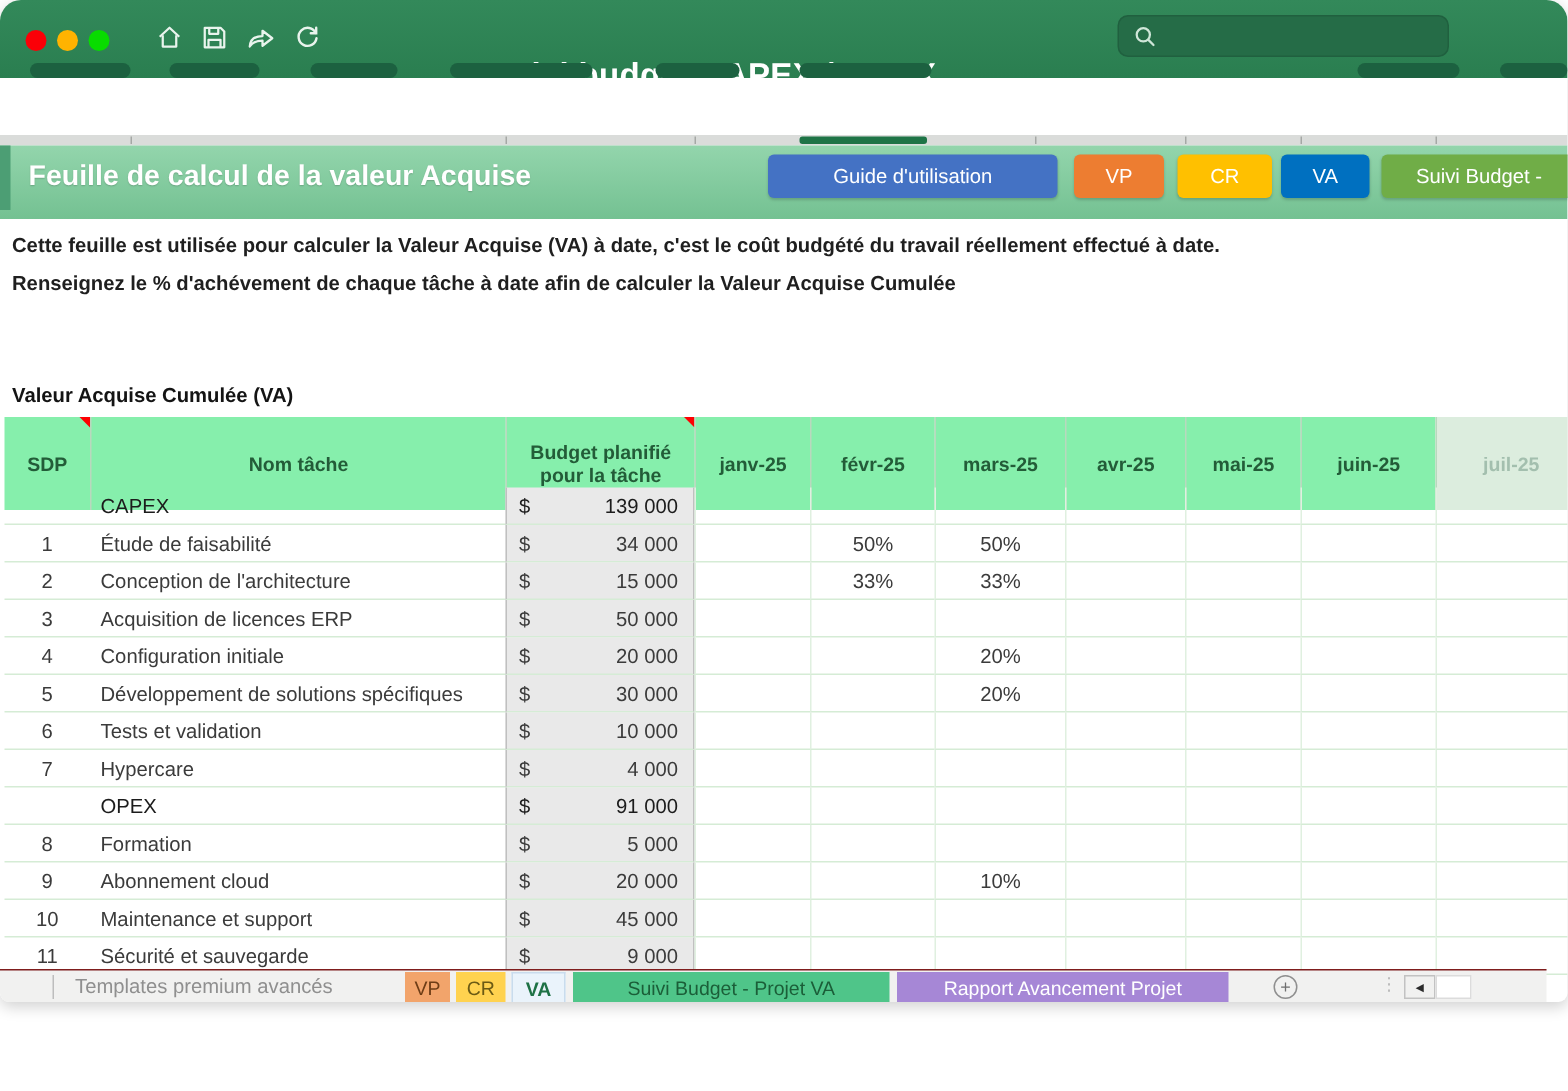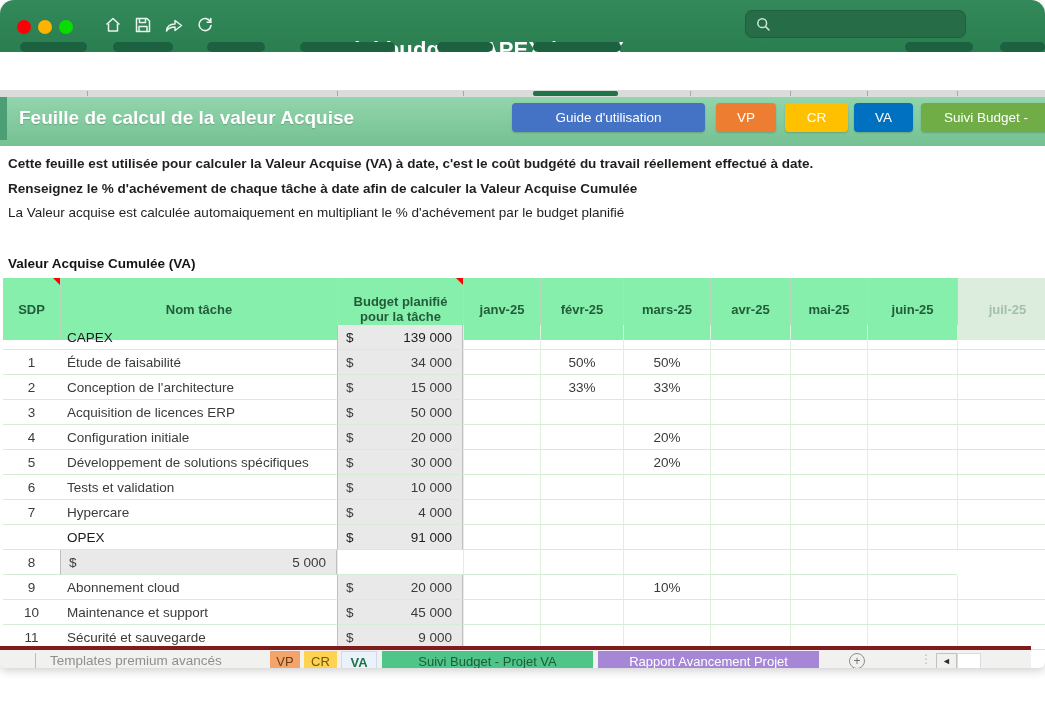--- a/index.html
+++ b/index.html
@@ -64,21 +64,21 @@
   .c-sdp { justify-content:center; }
   .c-task { padding-left:7px; overflow:hidden; white-space:nowrap; }
   .c-budget { background:#e9e9e9; border-left:1px solid #c0c0c0; border-right:1px solid #c0c0c0;
     justify-content:space-between; padding:0 10px 0 8px; }
   .hdr .c-budget-h { padding:16px 4px; }
   .c-month { justify-content:center; border-left:1px solid #e0f0e0; }
   .bold .c-task, .bold .c-budget { font-weight:400; color:#1c1c1c; }
 
   
   .tabbar { position:absolute; left:0; top:646px; width:1031px; height:22px;
-    background:#f1f1f0; border-top:4px solid #7f1d1d; }
+    background:#f1f1f0; border-top:1px solid #7f1d1d; }
   .tabbar .vdiv { position:absolute; left:35px; top:3px; width:1px; height:16px; background:#bdbdbd; }
   .more-label { position:absolute; left:50px; top:3px; font-size:13.5px; color:#8f8f8f; }
   .sheet-tab { position:absolute; top:1px; height:21px; display:flex; align-items:center;
     justify-content:center; font-size:13px; cursor:pointer; white-space:nowrap; }
   .sheet-tab.active { font-weight:700; border:1px solid #c9dced; border-bottom:none; }
   .plus-circle { position:absolute; left:849px; top:3px; width:16px; height:16px;
     border:1px solid #8f8f8f; border-radius:50%; color:#6f6f6f; font-size:12px;
     line-height:14px; text-align:center; cursor:pointer; }
   .dots { position:absolute; left:920px; top:2px; color:#b9b9b9; font-size:12px; letter-spacing:1px; }
   .nav-arrow { position:absolute; left:936px; top:3px; width:21px; height:16px;
@@ -152,21 +152,20 @@
         <div class="band-btn" style="left: 716px; width: 60px; background: rgb(237, 125, 49); color: rgb(255, 255, 255);">VP</div>
         <div class="band-btn" style="left: 785px; width: 63px; background: rgb(255, 192, 0); color: rgb(255, 255, 255);">CR</div>
         <div class="band-btn" style="left: 854px; width: 59px; background: rgb(0, 112, 192); color: rgb(255, 255, 255);">VA</div>
         <div class="band-btn" style="left: 921px; width: 130px; background: rgb(112, 173, 71); color: rgb(255, 255, 255);">Suivi Budget -</div>
       </div>
   </div>
 
   <div class="desc">
     <div class="b">Cette feuille est utilisée pour calculer la Valeur Acquise (VA) à date, c'est le coût budgété du travail réellement effectué à date.</div>
     <div class="b">Renseignez le % d'achévement de chaque tâche à date afin de calculer la Valeur Acquise Cumulée</div>
-    <div>La Valeur acquise est calculée automaiquement en multipliant le % d'achévement par le budget planifié</div>
   </div>
 
   <div class="tbl-title">Valeur Acquise Cumulée (VA)</div>
   <div class="grid">
     <div class="row hdr">
       <div class="cell note">SDP</div>
       <div class="cell">Nom tâche</div>
       <div class="cell note c-budget-h">Budget planifié pour la tâche</div>
     <div class="cell">janv-25</div>
         <div class="cell">févr-25</div>
@@ -307,20 +306,21 @@
           <div class="cell c-month"></div>
           <div class="cell c-month"></div>
           <div class="cell c-month"></div>
           <div class="cell c-month"></div>
           <div class="cell c-month"></div>
           <div class="cell c-month"></div>
           <div class="cell c-month"></div>
         </div>
         <div class="row body">
           <div class="cell c-sdp">8</div>
+          <div class="cell c-task">Formation</div>
           <div class="cell c-budget">
             <span>$</span>
             <span>5 000</span>
           </div>
           <div class="cell c-month"></div>
           <div class="cell c-month"></div>
           <div class="cell c-month"></div>
           <div class="cell c-month"></div>
           <div class="cell c-month"></div>
           <div class="cell c-month"></div>

